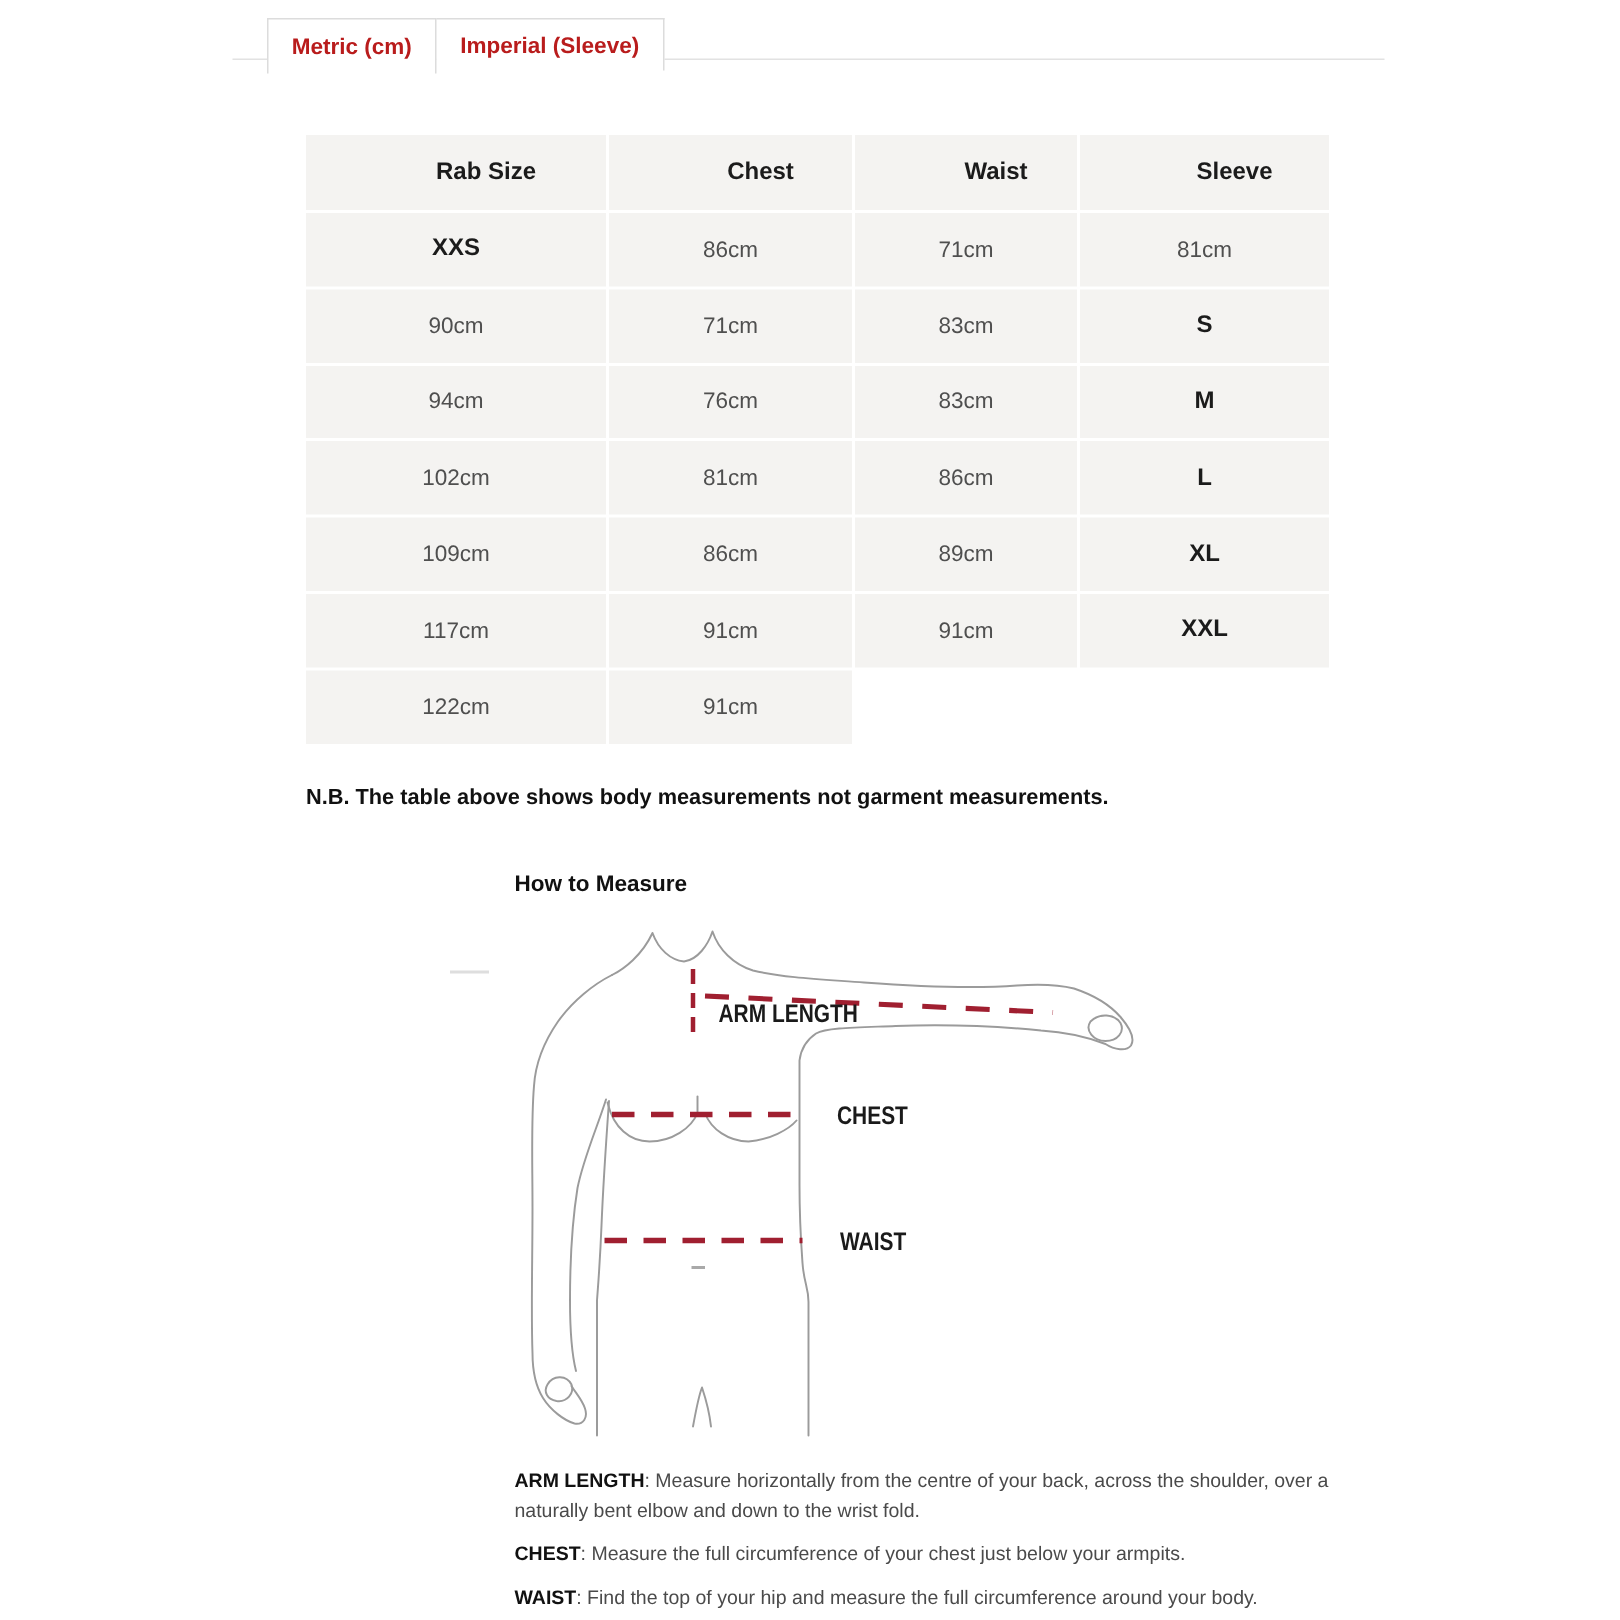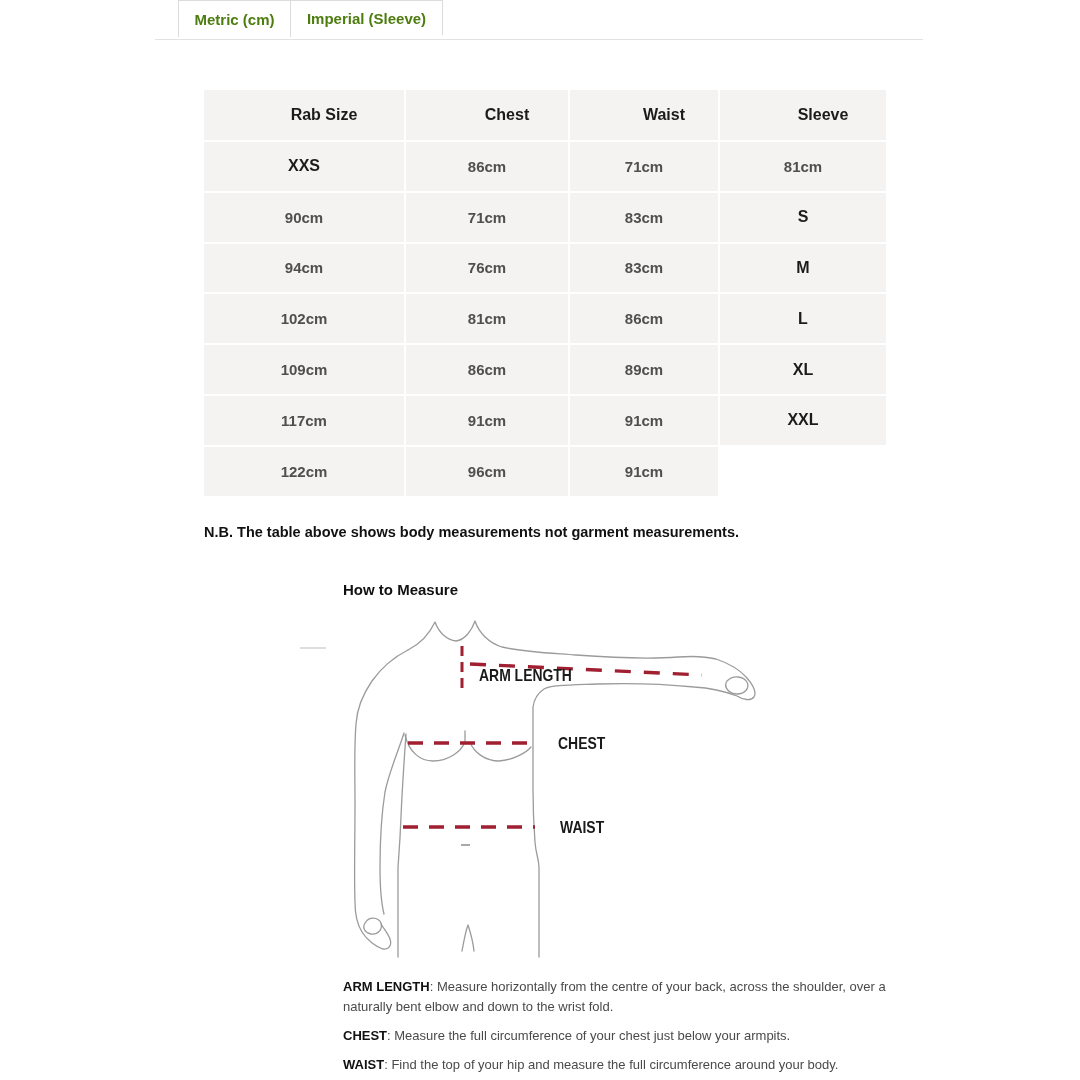--- a/index.html
+++ b/index.html
@@ -3,27 +3,27 @@
 <meta charset="utf-8">
 <style>
   html,body{margin:0;padding:0;}
   body{
     width:1080px;height:1080px;position:relative;background:#ffffff;
     font-family:"Liberation Sans", sans-serif;overflow:hidden;
     --red:#a01f30; --outline:#9b9b9b; --tablebg:#f4f3f1; --border:#dcdcdc;
     --divider:#e2e2e2; --celltext:#4f4f4f; --dark:#1b1b1b;
   }
   .tabs-line{position:absolute;left:155px;top:39px;width:768px;height:1px;background:var(--divider);}
-  .tab{position:absolute;top:0;display:flex;align-items:center;justify-content:center;
-       font-weight:bold;font-size:15px;color:#4d7c0f;background:#fff;box-sizing:border-box;cursor:pointer;}
+  .tab{position:absolute;top:12px;display:flex;align-items:center;justify-content:center;
+       font-weight:bold;font-size:15px;color:#b91c1c;background:#fff;box-sizing:border-box;cursor:pointer;}
   .tab-active{left:178px;width:113px;height:37px;border:1px solid var(--border);border-bottom:none;z-index:2;}
   .tab-inactive{left:291px;width:152px;height:35px;border-top:1px solid var(--border);border-right:1px solid var(--border);}
   .size-table{position:absolute;left:204px;top:90px;width:682px;display:grid;
       grid-template-columns:200px 162px 148px 166px;grid-template-rows:50px repeat(7,48.8px);gap:2px;}
-  .cell{background:var(--tablebg);display:flex;align-items:center;justify-content:center;font-weight:bold;}
+  .cell{background:var(--tablebg);display:flex;align-items:center;justify-content:center;}
   .th{font-weight:bold;font-size:16px;color:var(--dark);padding-left:40px;}
   .td-size{font-weight:bold;font-size:16px;color:var(--dark);}
   .td{font-size:15px;color:var(--celltext);}
   .note{position:absolute;left:204px;top:524px;font-weight:bold;font-size:14.5px;color:#111;}
   .htm-title{position:absolute;left:343px;top:581px;font-weight:bold;font-size:15px;color:#111;}
   .diagram{position:absolute;left:298px;top:605px;width:582px;height:368px;}
   .diagram svg{position:absolute;left:0;top:0;}
   .bodyline{fill:none;stroke:var(--outline);stroke-width:1.3;stroke-linecap:round;stroke-linejoin:round;}
   .redline{stroke:var(--red);fill:none;}
   .dlabel{position:absolute;font-weight:700;font-size:17px;color:#1a1a1a;white-space:nowrap;
@@ -63,21 +63,20 @@
     <div class="cell td-size">L</div>
     <div class="cell td">109cm</div>
     <div class="cell td">86cm</div>
     <div class="cell td">89cm</div>
     <div class="cell td-size">XL</div>
     <div class="cell td">117cm</div>
     <div class="cell td">91cm</div>
     <div class="cell td">91cm</div>
     <div class="cell td-size">XXL</div>
     <div class="cell td">122cm</div>
-    <div class="cell td">96cm</div>
     <div class="cell td">91cm</div>
   </div>
 
 <div class="note">N.B. The table above shows body measurements not garment measurements.</div>
 
 <div class="htm-title">How to Measure</div>
 
 <div class="diagram">
   <svg width="582" height="368" viewBox="298 605 582 368">
 

